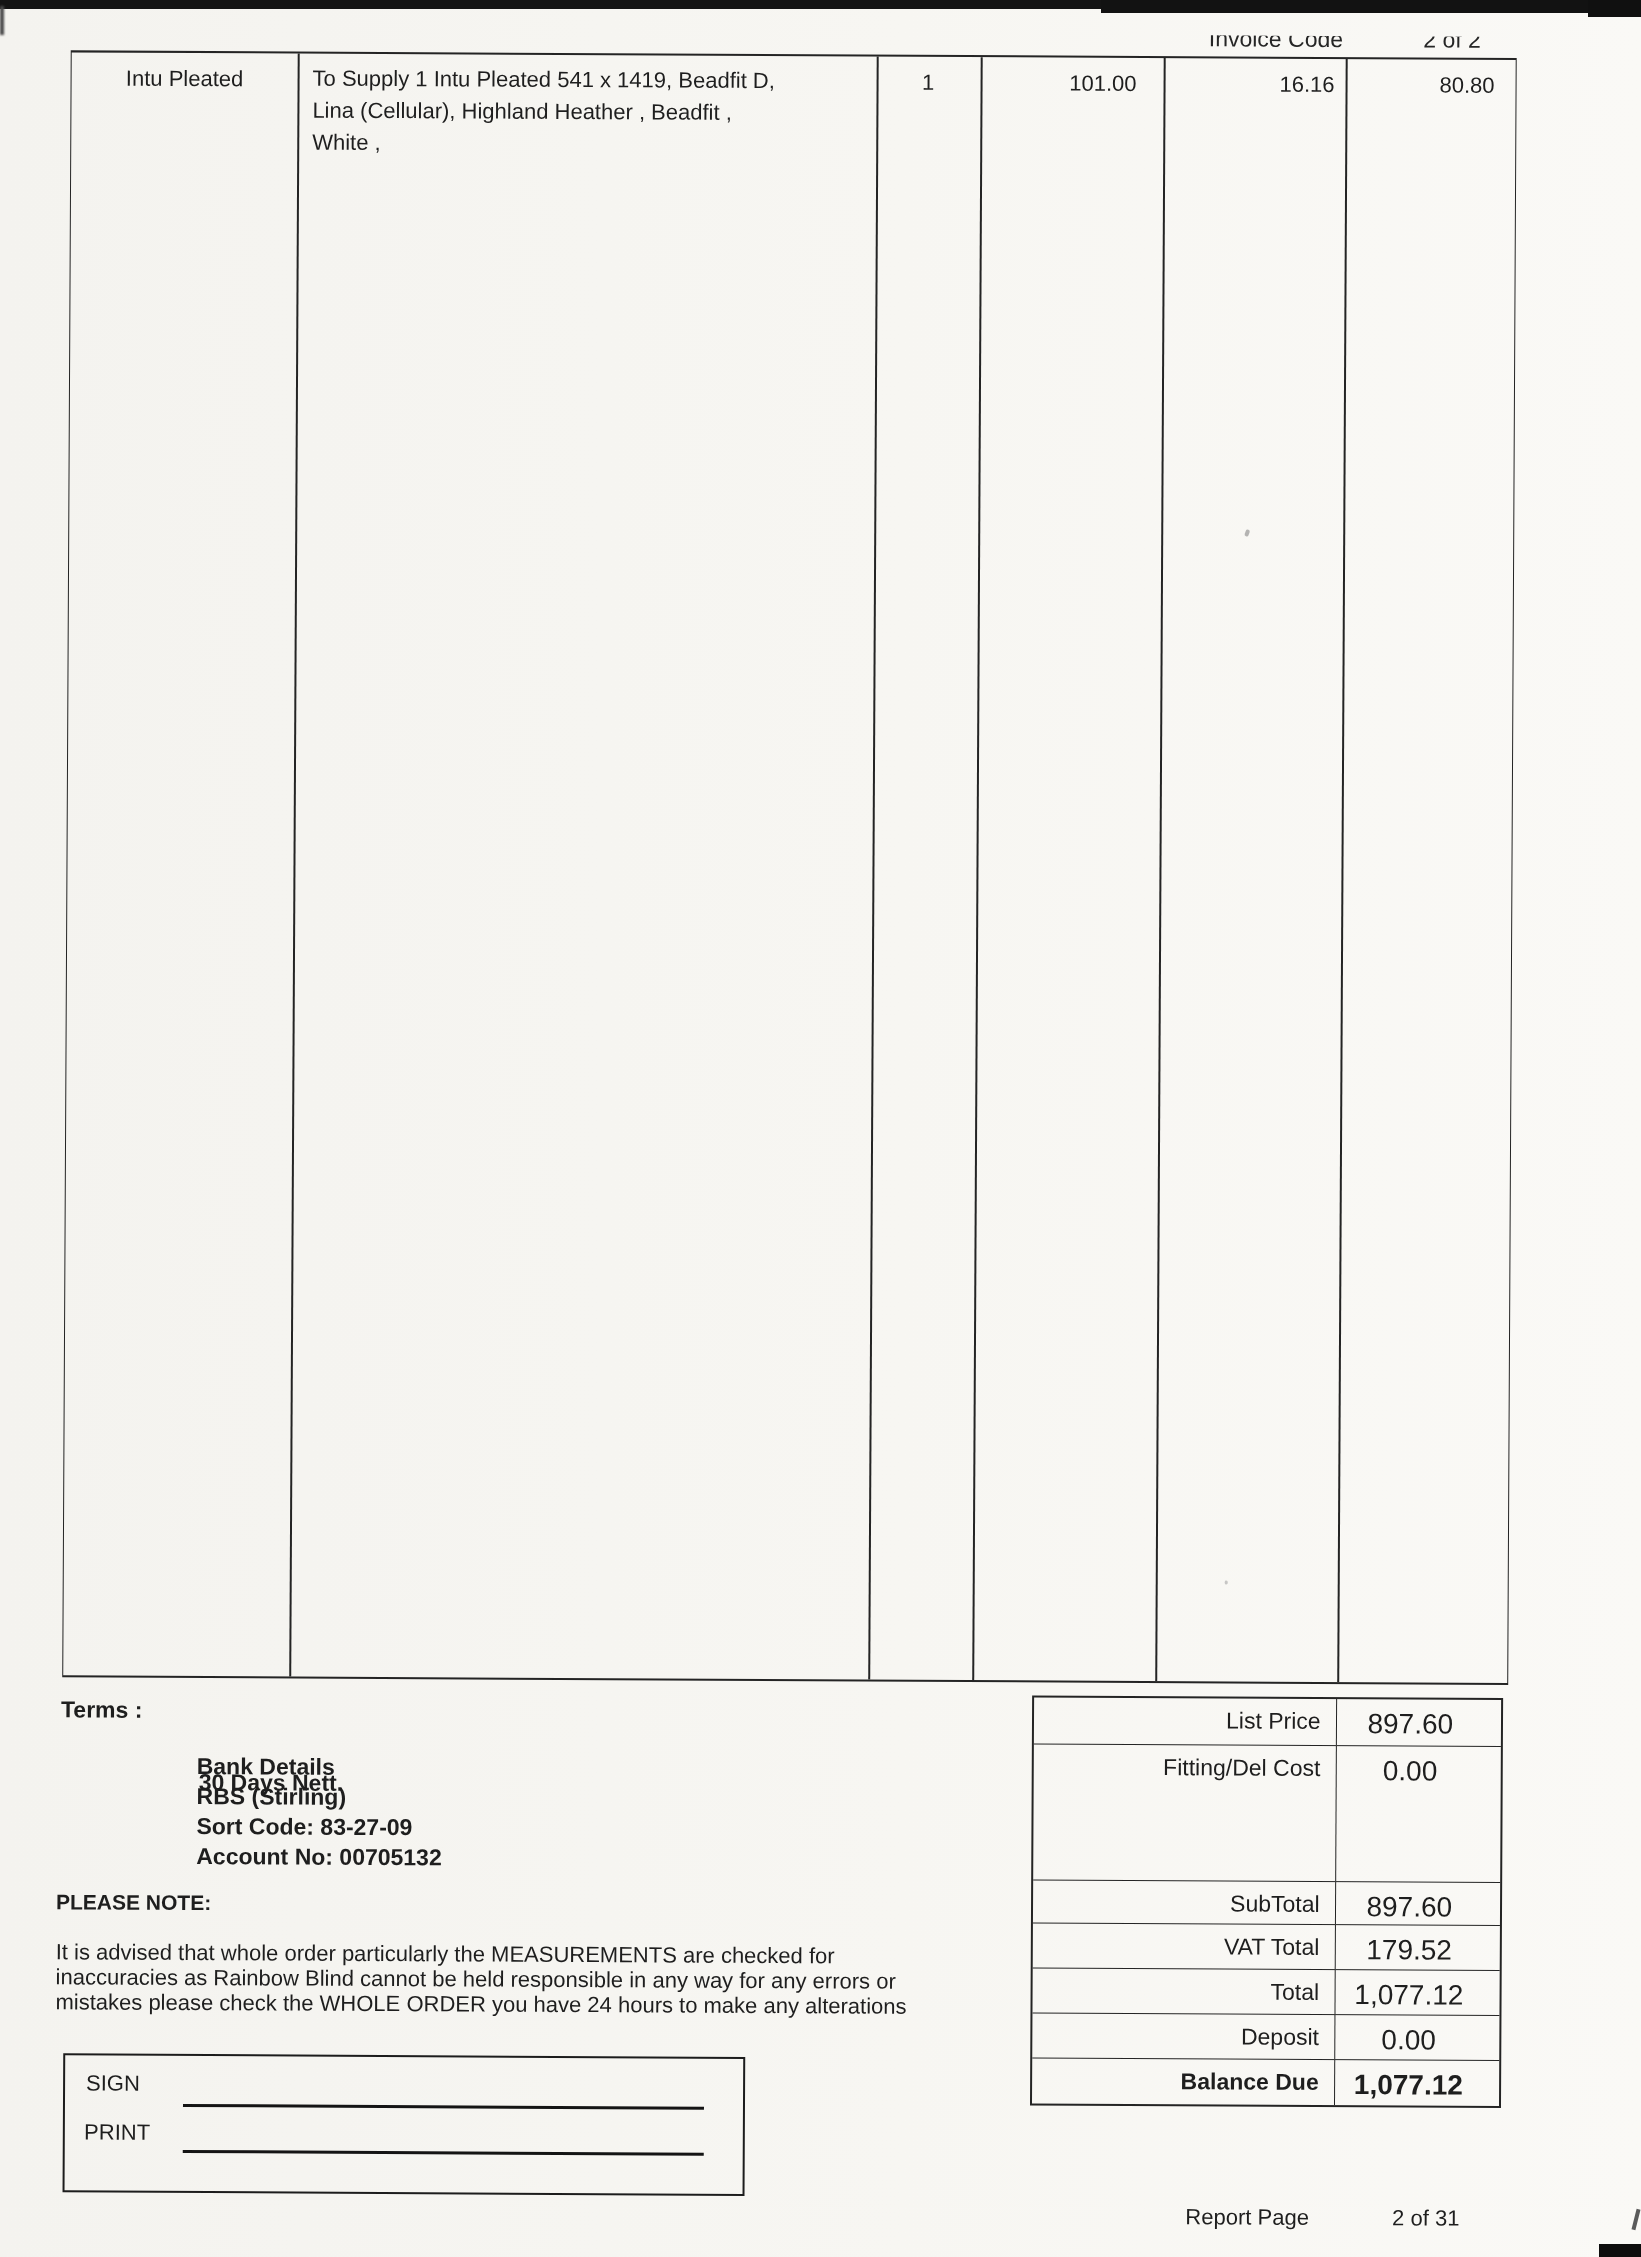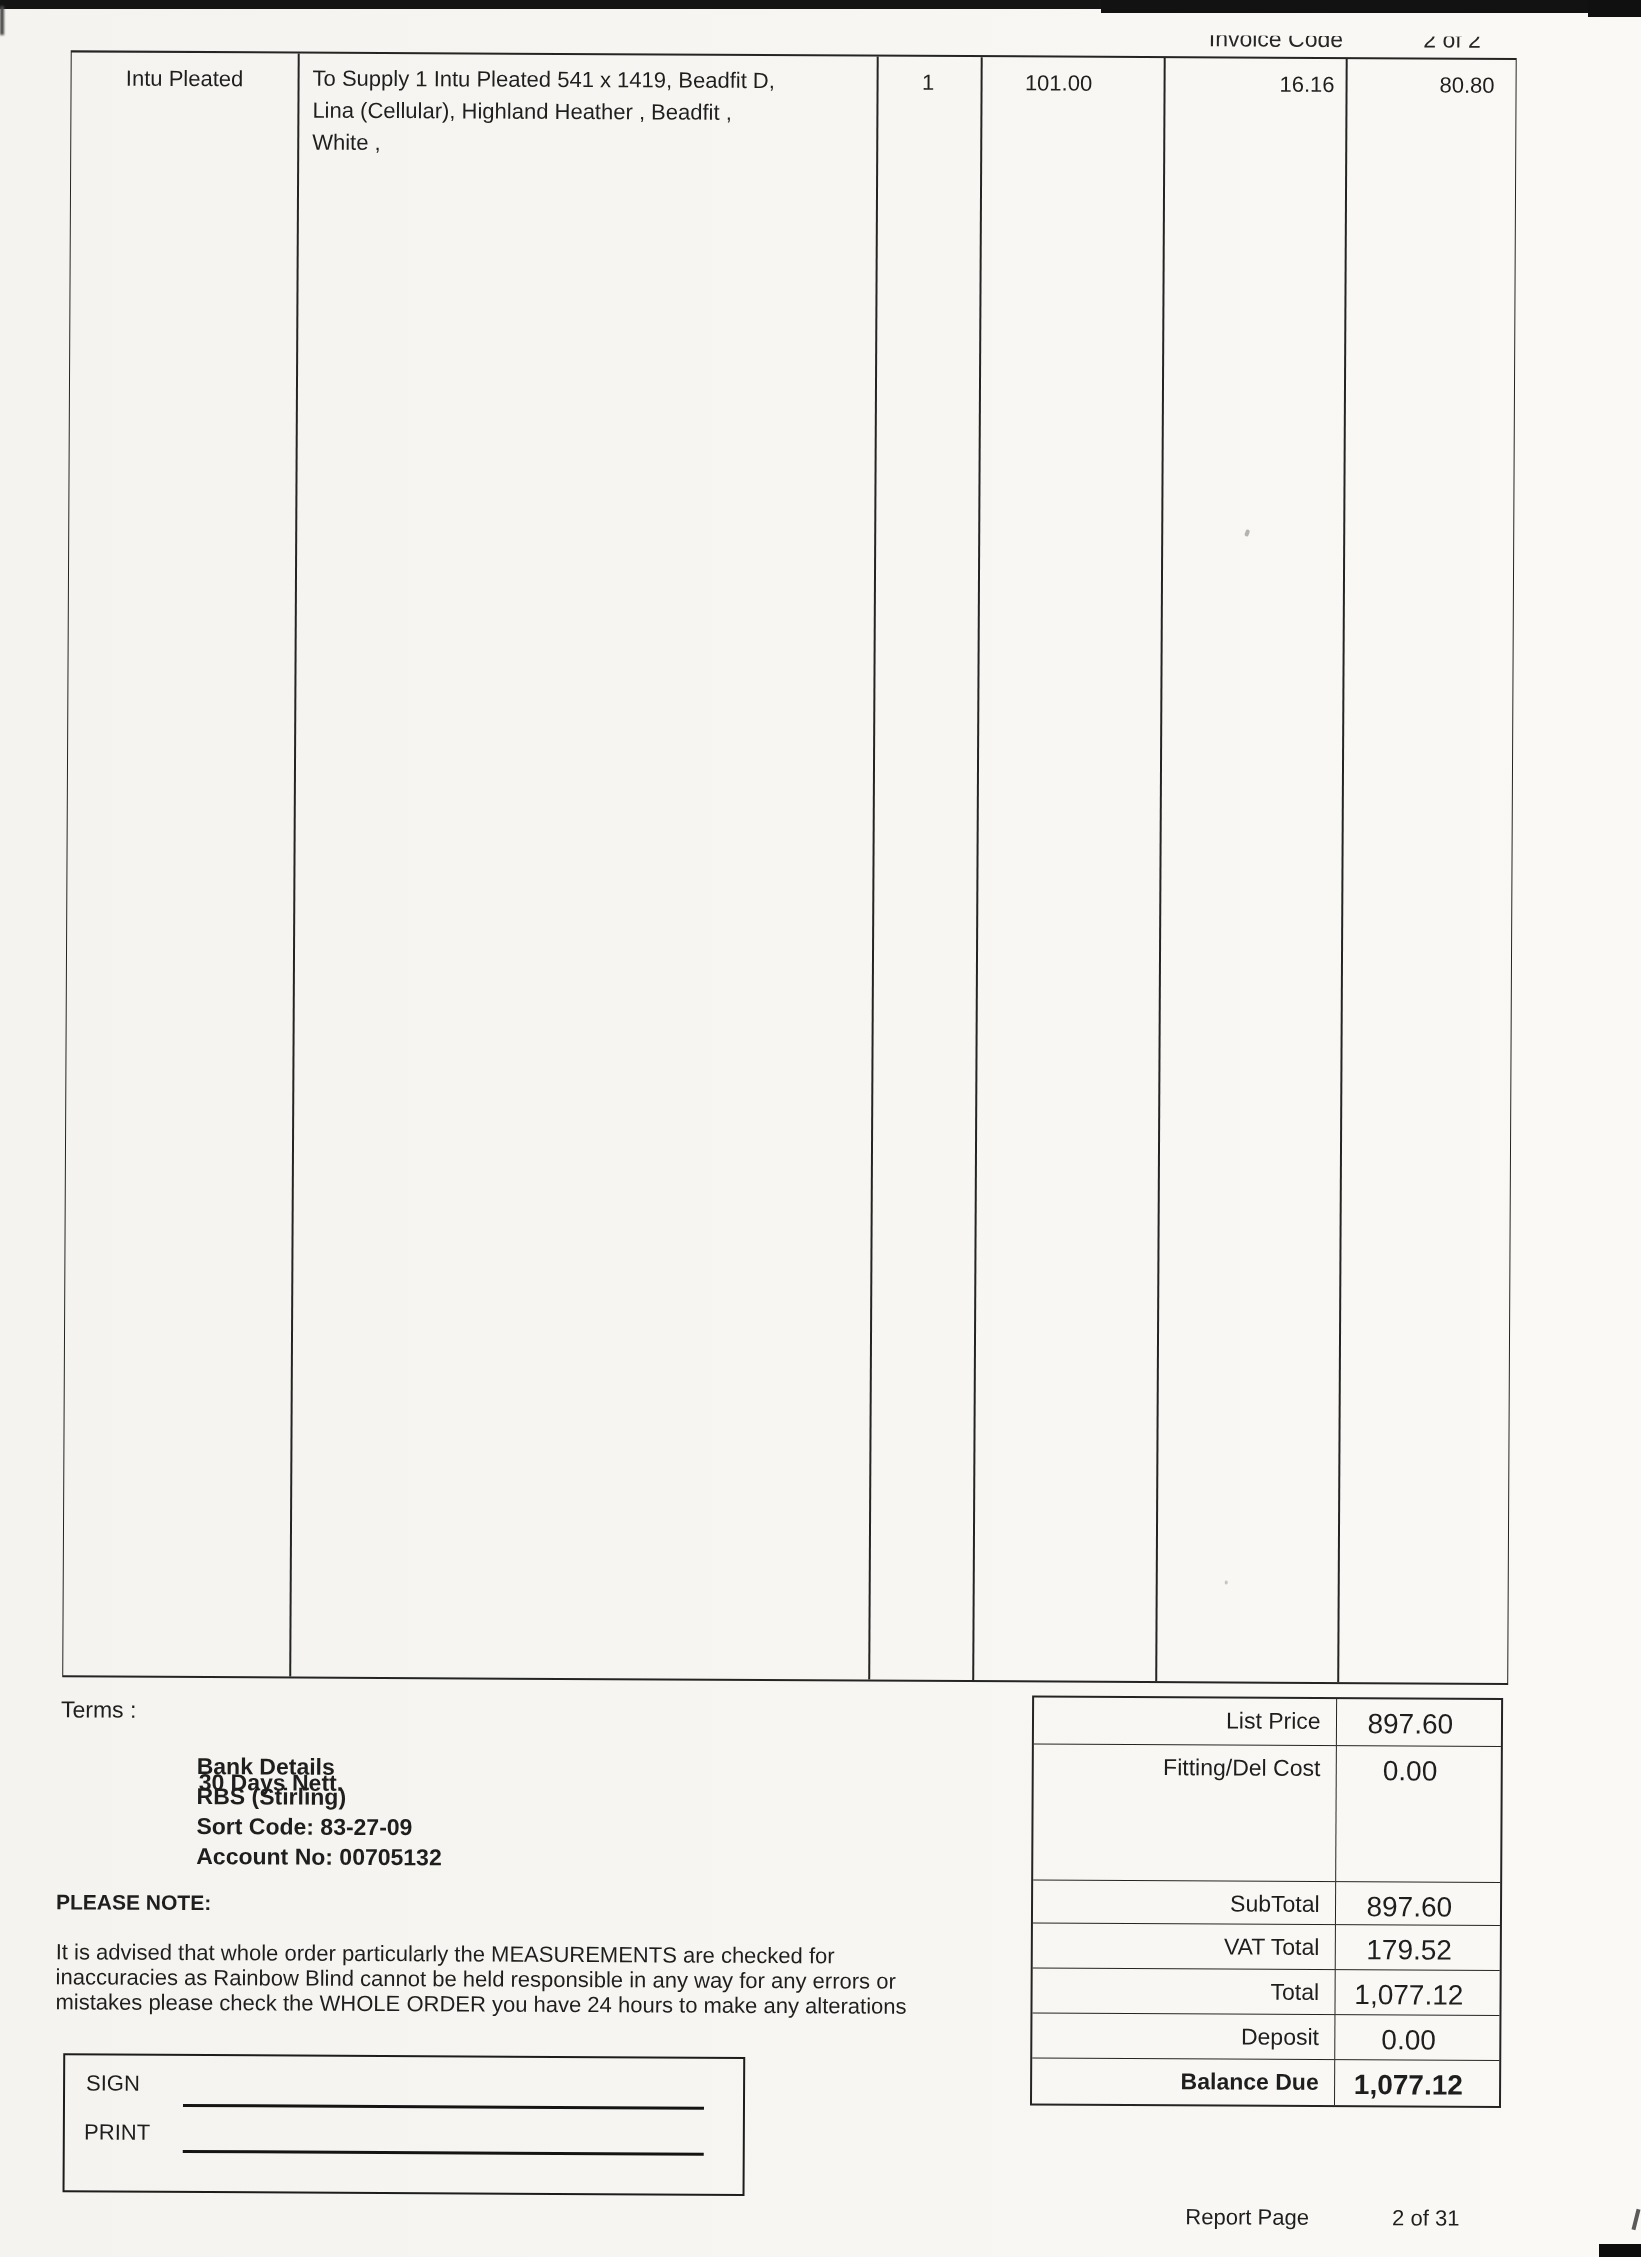--- a/index.html
+++ b/index.html
@@ -21,26 +21,26 @@
 
   
   .main-table{left:71px;top:50px;width:1446px;height:1627px;
     border:1.9px solid #242424;border-top-width:2.9px;border-bottom-width:2.9px;
     box-sizing:border-box;}
   .vline{position:absolute;top:0;bottom:0;width:1.9px;background:#242424;}
   .cell{position:absolute;font-size:22px;line-height:32px;}
   .c-product{left:0;top:9.7px;width:226px;text-align:center;}
   .c-desc{left:241px;top:8.7px;width:560px;white-space:pre-line;}
   .c-qty{left:805px;top:9.7px;width:103px;text-align:center;}
-  .c-price{left:909px;top:9.7px;width:156px;text-align:center;}
+  .c-price{left:909px;top:9.7px;width:156px;text-align:right;}
   .c-vat{left:1092px;top:9.7px;width:152px;text-align:right;margin-left:19px;}
   .c-net{left:1274px;top:9.7px;width:149px;text-align:right;}
 
   
-  .terms-label{left:70px;top:1696px;font-size:23px;font-weight:normal;text-align:center;}
+  .terms-label{left:70px;top:1696px;font-size:23px;font-weight:bold;text-align:center;}
   .terms-value{left:208px;top:1768px;font-size:23px;font-weight:bold;}
   .bank-block{left:206px;top:1750px;font-size:23px;font-weight:bold;
     line-height:30px;white-space:pre-line;}
   .note-title{left:66px;top:1890px;font-size:21px;font-weight:bold;}
   .note-body{left:66px;top:1939px;font-size:22px;line-height:25px;
     white-space:pre-line;width:966px;}
 
   
   .sign-box{left:74px;top:2053px;width:682px;height:139px;
     border:2.9px solid #1c1c1c;box-sizing:border-box;}

